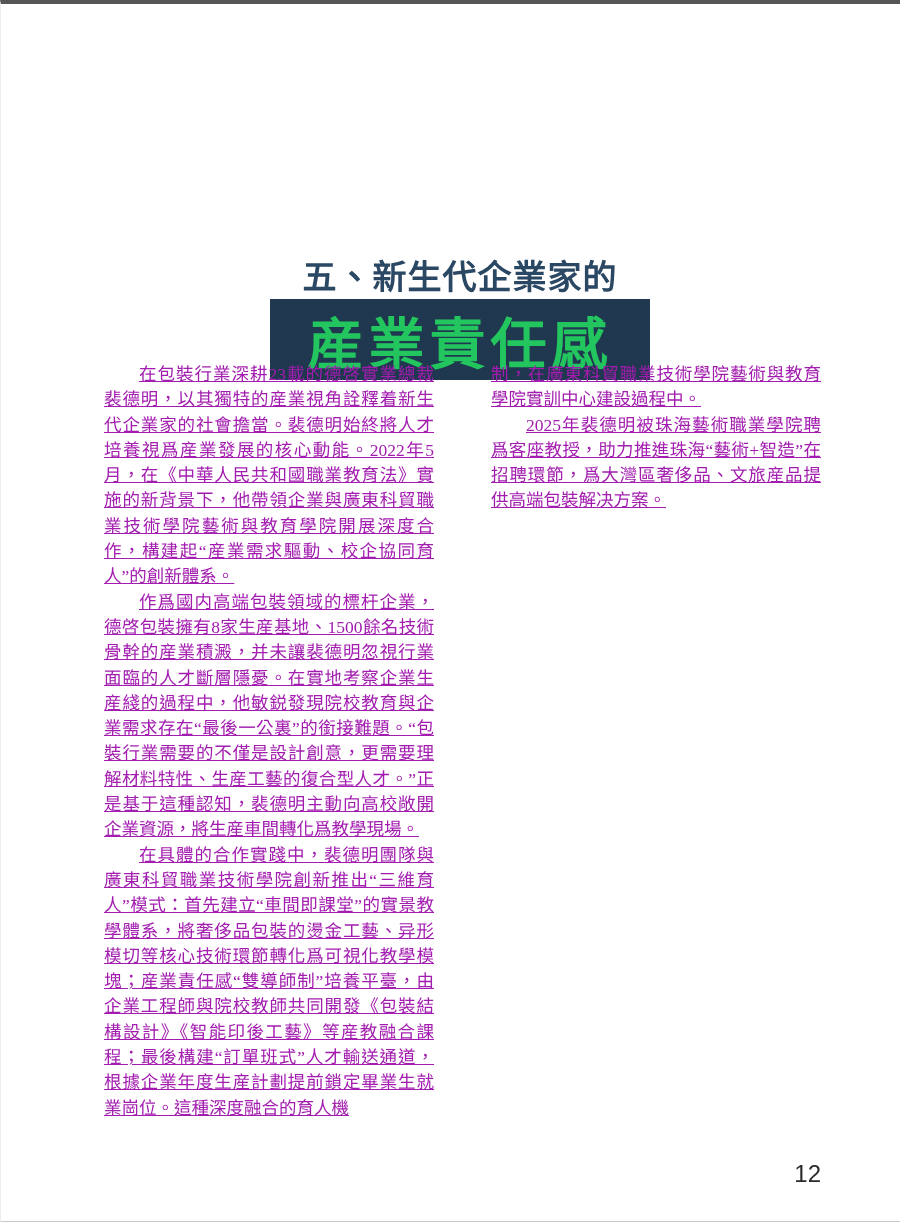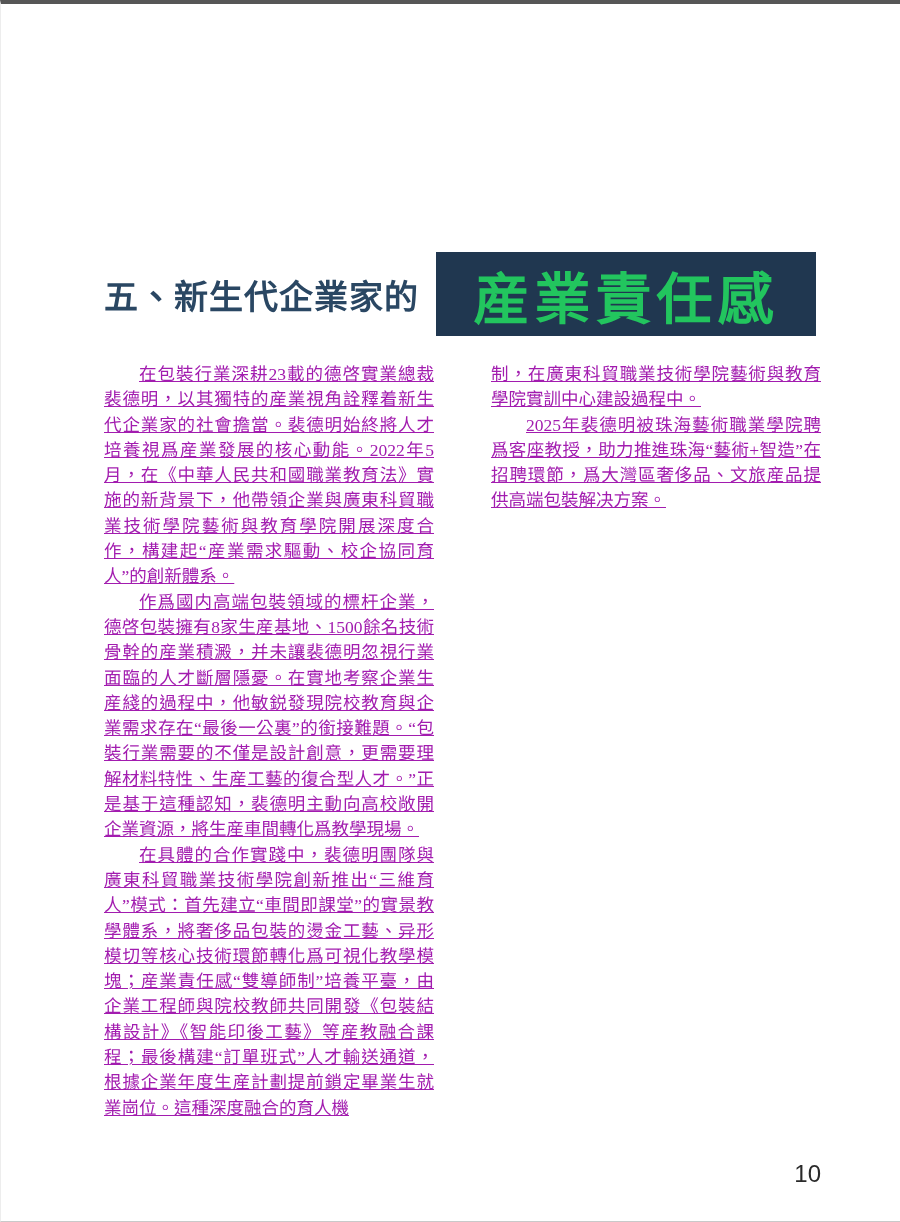--- a/index.html
+++ b/index.html
@@ -21,20 +21,21 @@
   }
   .header-row {
     position: absolute;
     left: 103px;
     top: 246px;
     width: 712px;
     height: 88px;
     display: flex;
     align-items: center;
     justify-content: space-between;
+    flex-direction: column;
   }
   .section-title {
     font-family: "Liberation Sans", "DejaVu Sans", sans-serif;
     font-weight: 700;
     font-size: 34px;
     letter-spacing: 1px;
     color: #2a4763;
     white-space: nowrap;
   }
   .banner {
@@ -102,15 +103,15 @@
       <p class="indent">在包裝行業深耕23載的德啓實業總裁裴德明，以其獨特的産業視角詮釋着新生代企業家的社會擔當。裴德明始終將人才培養視爲産業發展的核心動能。2022年5月，在《中華人民共和國職業教育法》實施的新背景下，他帶領企業與廣東科貿職業技術學院藝術與教育學院開展深度合作，構建起“産業需求驅動、校企協同育人”的創新體系。</p>
       <p class="indent">作爲國内高端包裝領域的標杆企業，德啓包裝擁有8家生産基地、1500餘名技術骨幹的産業積澱，并未讓裴德明忽視行業面臨的人才斷層隱憂。在實地考察企業生産綫的過程中，他敏鋭發現院校教育與企業需求存在“最後一公裏”的銜接難題。“包裝行業需要的不僅是設計創意，更需要理解材料特性、生産工藝的復合型人才。”正是基于這種認知，裴德明主動向高校敞開企業資源，將生産車間轉化爲教學現場。</p>
       <p class="indent">在具體的合作實踐中，裴德明團隊與廣東科貿職業技術學院創新推出“三維育人”模式：首先建立“車間即課堂”的實景教學體系，將奢侈品包裝的燙金工藝、异形模切等核心技術環節轉化爲可視化教學模塊；産業責任感“雙導師制”培養平臺，由企業工程師與院校教師共同開發《包裝結構設計》《智能印後工藝》等産教融合課程；最後構建“訂單班式”人才輸送通道，根據企業年度生産計劃提前鎖定畢業生就業崗位。這種深度融合的育人機</p>
     </div>
     <div class="col">
       <p>制，在廣東科貿職業技術學院藝術與教育學院實訓中心建設過程中。</p>
       <p class="indent">2025年裴德明被珠海藝術職業學院聘爲客座教授，助力推進珠海“藝術+智造”在招聘環節，爲大灣區奢侈品、文旅産品提供高端包裝解决方案。</p>
     </div>
   </div>
 
-  <div class="page-number">10</div>
+  <div class="page-number">12</div>
 
 </div>
 
 </body></html>

